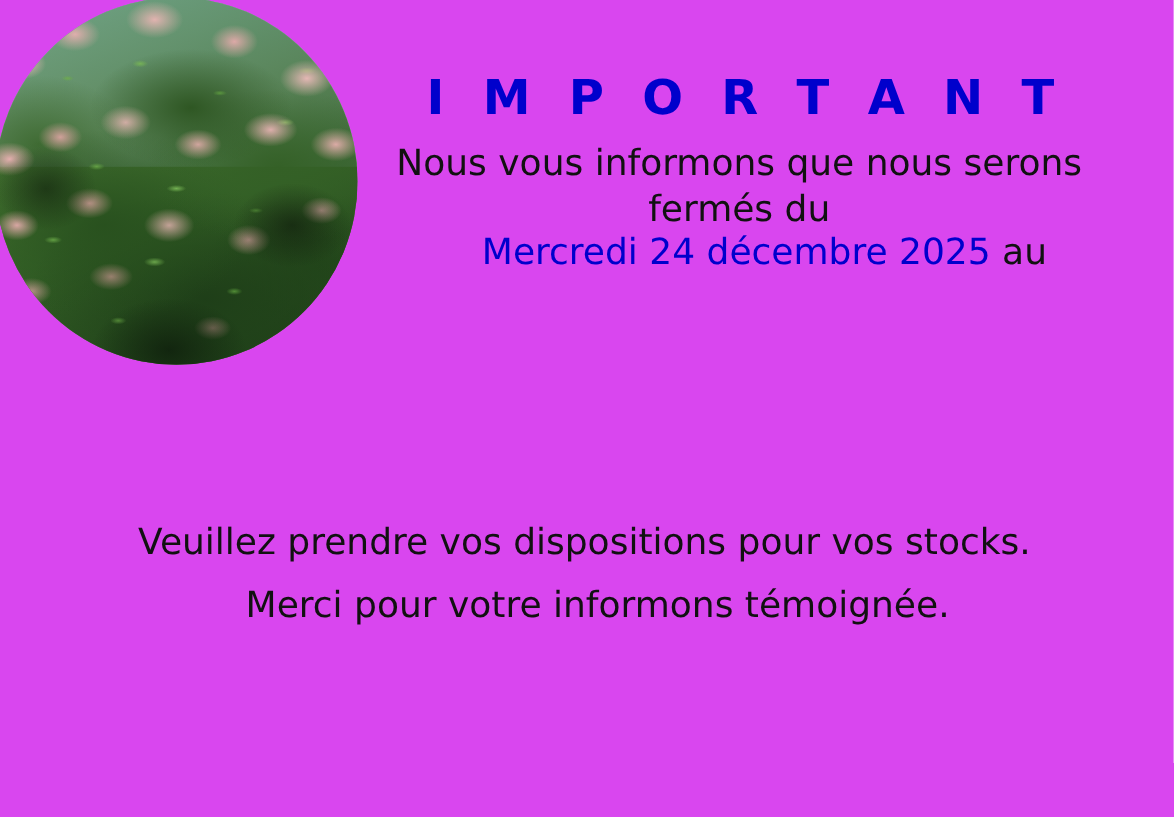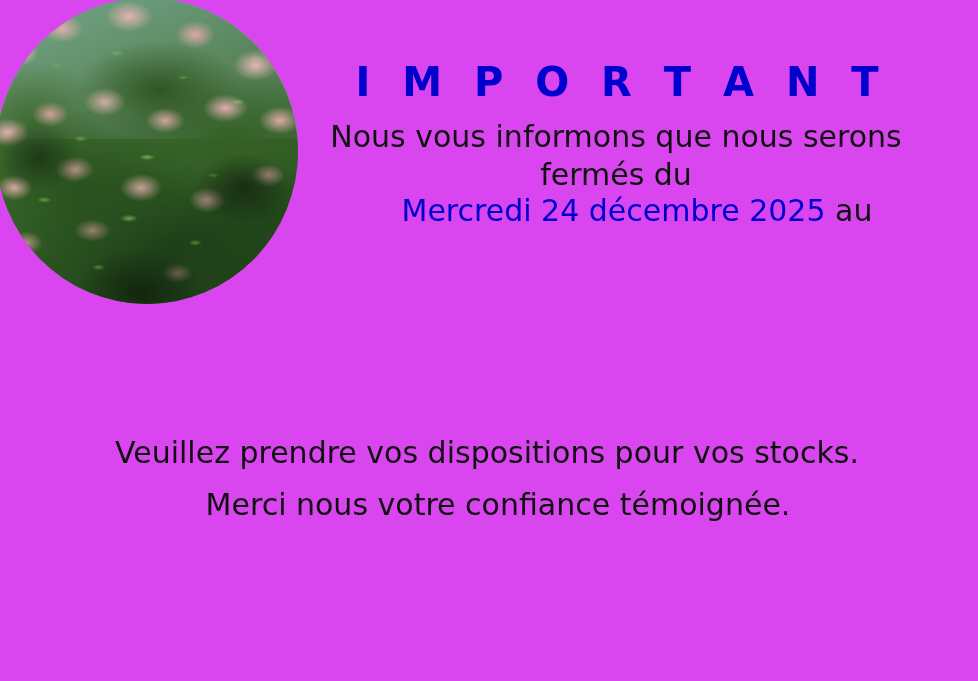--- a/index.html
+++ b/index.html
@@ -182,17 +182,17 @@
 
     <div class="line body-line" id="line-intro-2">fermés du</div>
 
     <div class="line body-line" id="line-date-1"><span class="accent">Mercredi 24 décembre 2025</span><span> au</span></div>
 
 
 
 
     <div class="line body-line" id="line-stocks">Veuillez prendre vos dispositions pour vos stocks.</div>
 
-    <div class="line body-line" id="line-thanks">Merci nous votre confiance témoignée.</div>
+    <div class="line body-line" id="line-thanks">Merci pour votre informons témoignée.</div>
 
 
   </div>
 </div>
 
 </body></html>

